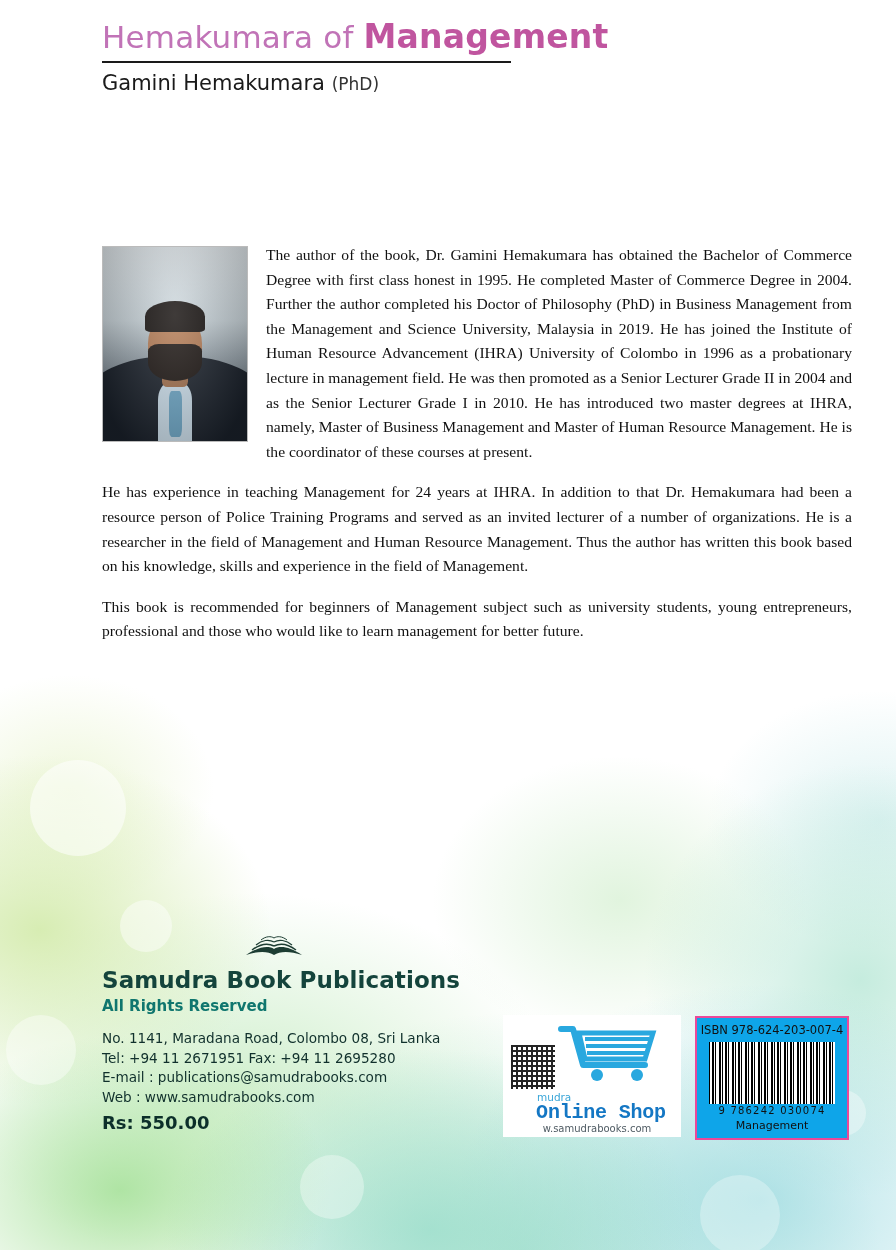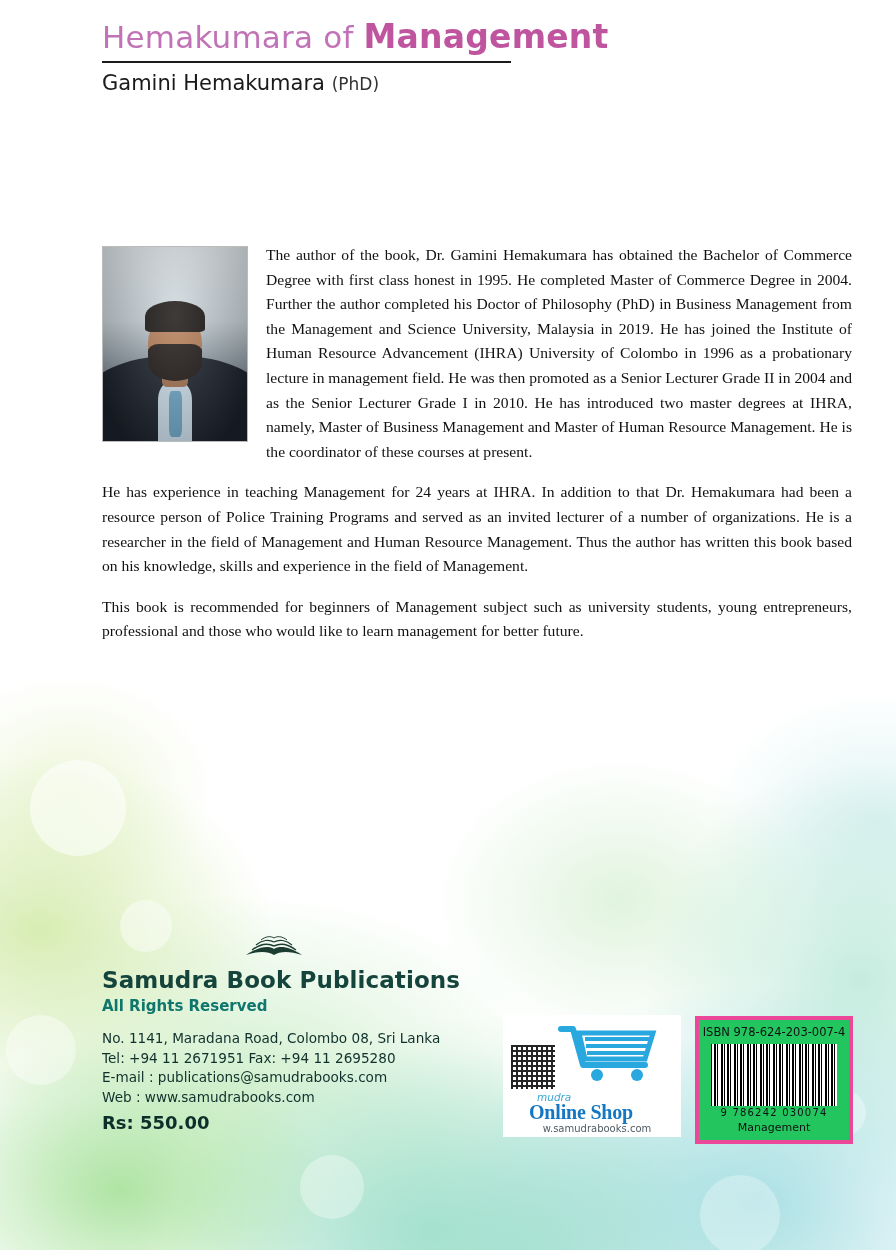--- a/index.html
+++ b/index.html
@@ -261,28 +261,28 @@
     width: 104px;
     height: 62px;
   }
   .shop-mudra {
     position: absolute;
     left: 34px;
     top: 76px;
     font-family: "DejaVu Sans", sans-serif;
     font-size: 10.5px;
     color: #3aa6d8;
-    font-style: italic;
   }
   .shop-title {
     position: absolute;
-    left: 26px;
+    left: 14px;
     top: 86px;
     width: 168px;
-    font-family: Liberation Serif, serif;
+    text-align: center;
+    font-family: Liberation Mono, monospace;
     font-weight: bold;
     font-size: 20px;
     color: #1477c4;
     letter-spacing: -0.2px;
   }
   .shop-url {
     position: absolute;
     left: 10px;
     top: 108px;
     width: 168px;
@@ -292,22 +292,22 @@
     color: #4f5b63;
   }
 
   
   .isbn-box {
     position: absolute;
     left: 695px;
     top: 1016px;
     width: 150px;
     height: 120px;
-    border: 4px solid #ec4899;
-    background: #22c55e;
+    border: 2px solid #ec4899;
+    background: #0ea5e9;
   }
   .isbn-text {
     font-family: "DejaVu Sans", sans-serif;
     font-size: 11.5px;
     color: #111;
     text-align: center;
     margin-top: 5px;
   }
   .barcode {
     margin: 5px auto 0 auto;

